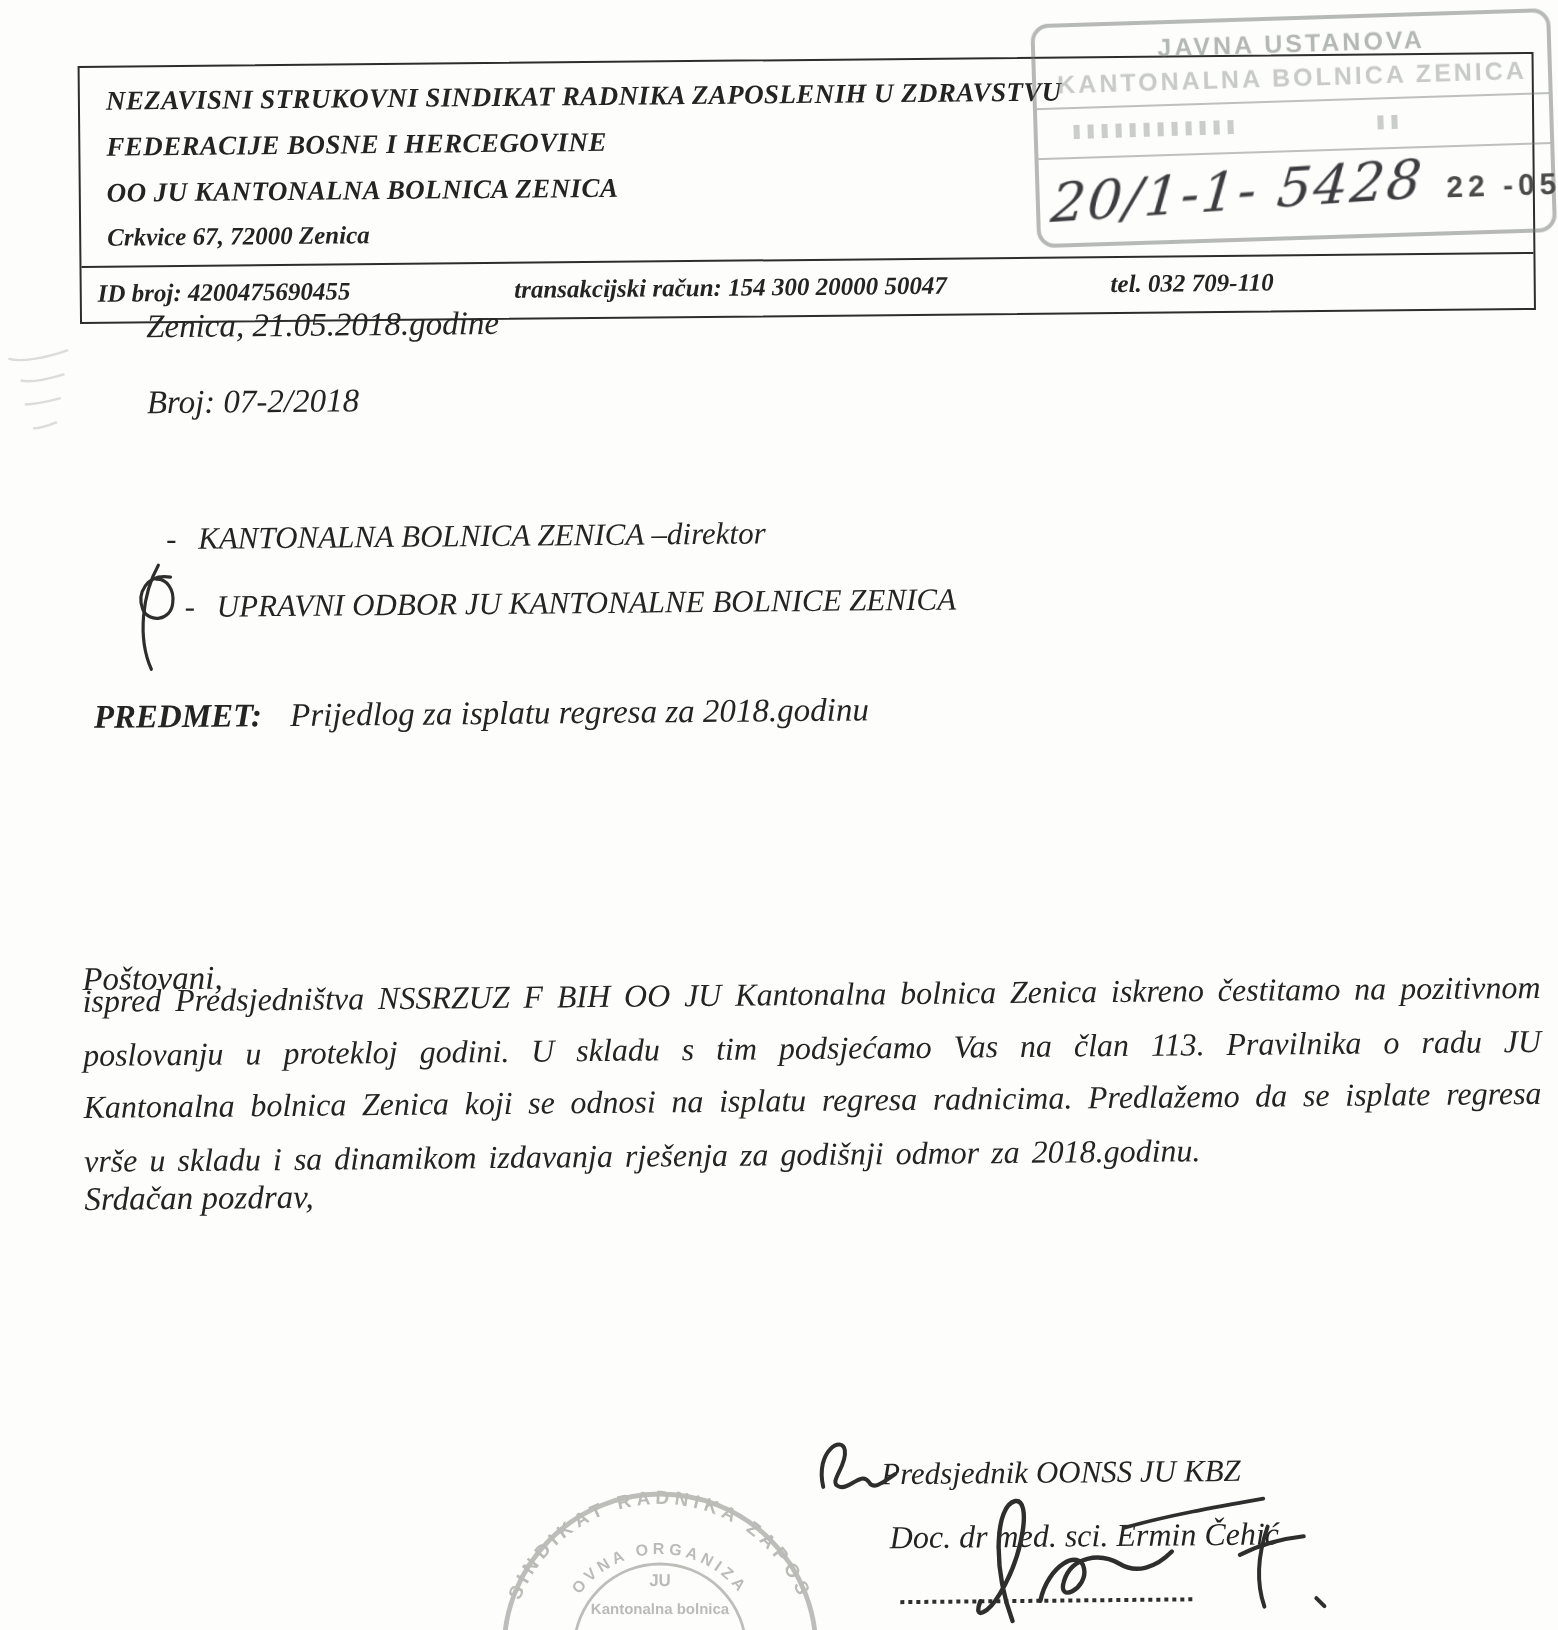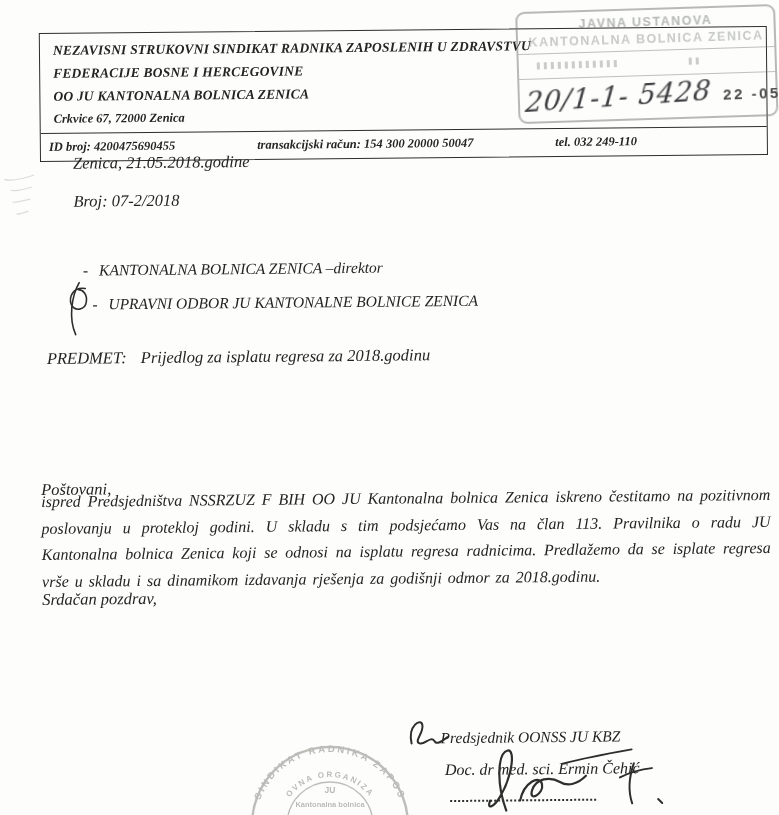--- a/index.html
+++ b/index.html
@@ -53,21 +53,21 @@
   
   .place-date{position:absolute;left:75px;top:151px;font-size:16.5px;}
   .doc-number{position:absolute;left:75px;top:189px;font-size:16.5px;}
 
   .recipients{position:absolute;left:84px;top:251px;font-size:15.5px;line-height:34px;}
   .recipient{white-space:nowrap;}
   .recipient .bullet{display:inline-block;width:16px;}
   .recipient.second{margin-left:9px;}
 
   .subject-row{position:absolute;left:47px;top:346px;font-size:16.5px;white-space:nowrap;}
-  .subject-label{font-weight:normal;}
+  .subject-label{font-weight:bold;}
   .subject-text{margin-left:10px;}
 
   .salutation{position:absolute;left:40px;top:452px;font-size:16.5px;margin-top:25px;}
   .body-par{
     position:absolute;left:40px;top:486px;width:729px;
     font-size:16px;line-height:26.5px;text-align:justify;word-spacing:2px;
   }
   .closing{position:absolute;left:40px;top:587px;font-size:16.5px;}
 
   .sig-title{position:absolute;left:437px;top:730px;font-size:15.5px;white-space:nowrap;}
@@ -92,21 +92,21 @@
   <div class="tilt">
 
     <div class="lh-box">
       <div class="lh-line">NEZAVISNI STRUKOVNI SINDIKAT RADNIKA ZAPOSLENIH U ZDRAVSTVU</div>
       <div class="lh-line">FEDERACIJE BOSNE I HERCEGOVINE</div>
       <div class="lh-line">OO JU KANTONALNA BOLNICA ZENICA</div>
       <div class="lh-address">Crkvice 67, 72000 Zenica</div>
       <div class="lh-bottom">
         <span>ID broj: 4200475690455</span>
         <span>transakcijski račun: 154 300 20000 50047</span>
-        <span>tel. 032 249-110</span>
+        <span>tel. 032 709-110</span>
       </div>
     </div>
 
     <div class="place-date">Zenica, 21.05.2018.godine</div>
     <div class="doc-number">Broj: 07-2/2018</div>
 
     <div class="recipients">
       <div class="recipient">
         <span class="bullet">-</span><span>KANTONALNA BOLNICA ZENICA –direktor</span>
       </div>

